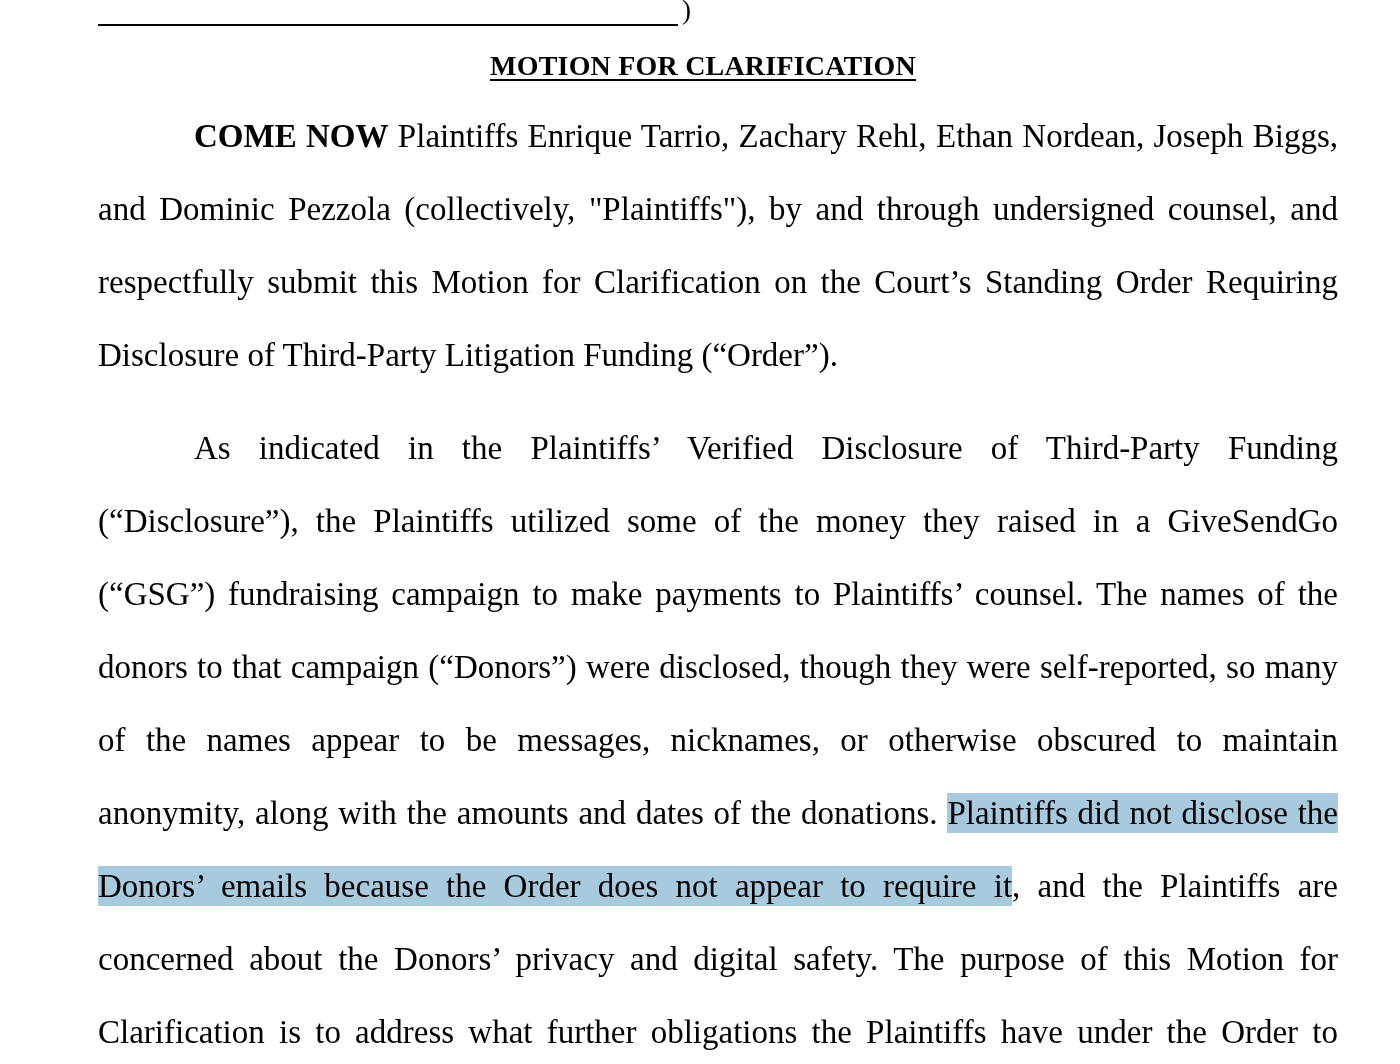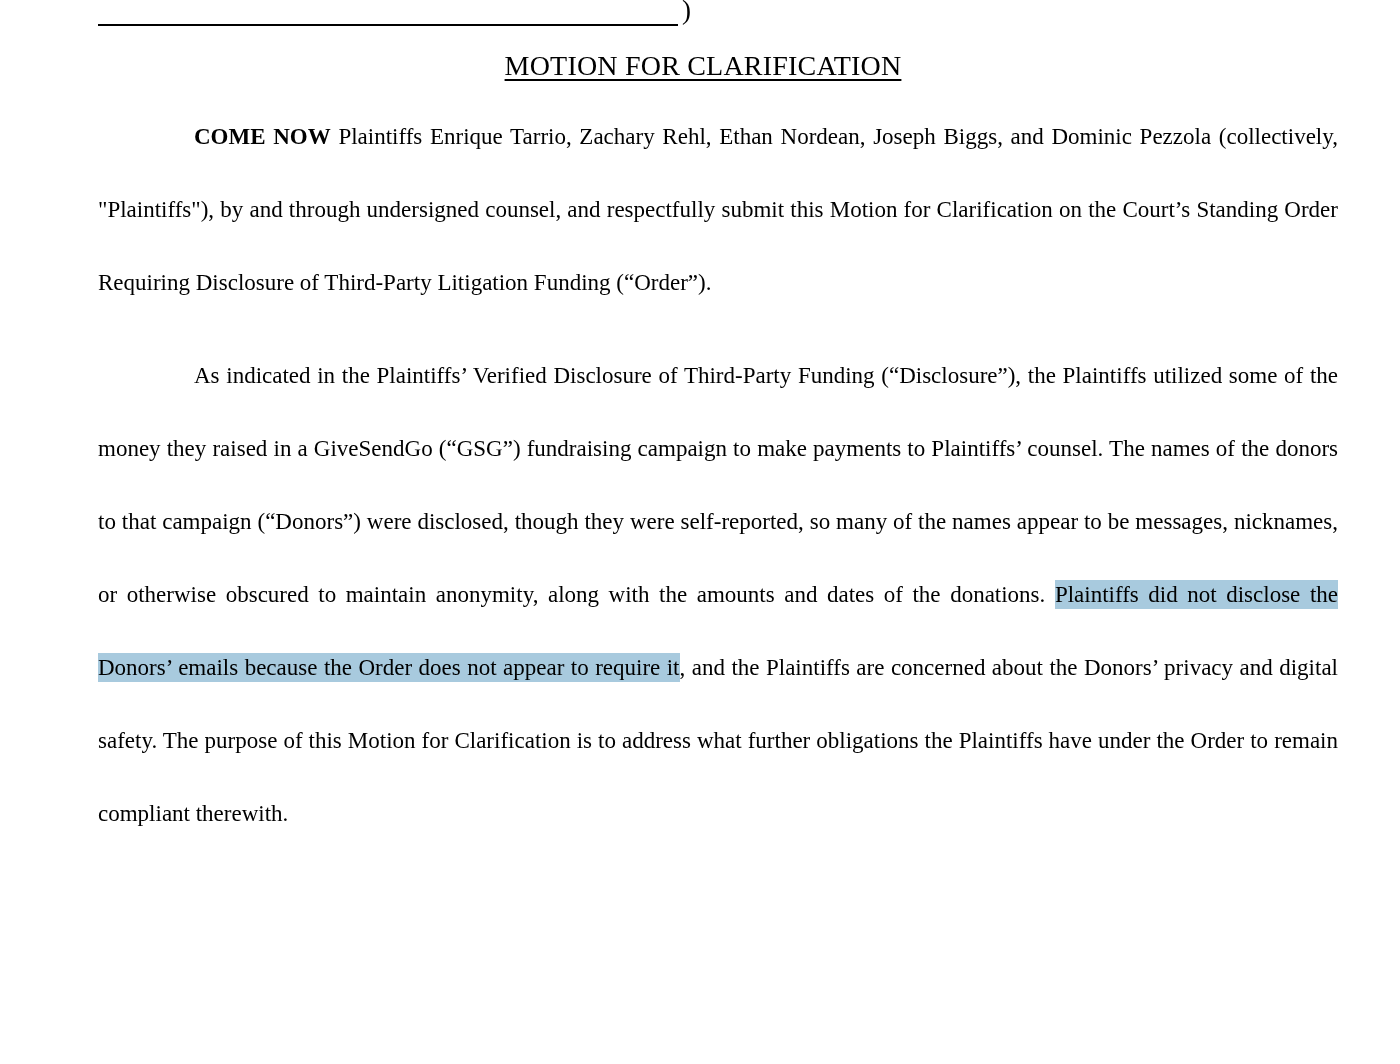--- a/index.html
+++ b/index.html
@@ -35,32 +35,32 @@
   }
   .rule-tail {
     font-size: 27px;
     line-height: 1;
     margin-left: 4px;
     position: relative;
     top: 6px;
   }
   .doc-title {
     text-align: center;
-    font-weight: normal;
+    font-weight: bold;
     font-size: 28px;
     letter-spacing: 0.2px;
     margin: 32px 0 0 0;
     padding-right: 30px;
   }
   .doc-title span {
     text-decoration: underline;
     text-underline-offset: 4px;
   }
   p.body-par {
-    font-size: 23px;
+    font-size: 33px;
     line-height: 73px;
     margin: 20px 0 0 0;
     text-align: justify;
     text-justify: inter-word;
     text-indent: 96px;
     hyphens: none;
   }
   p.body-par:first-of-type {
     margin-top: 18px;
   }

